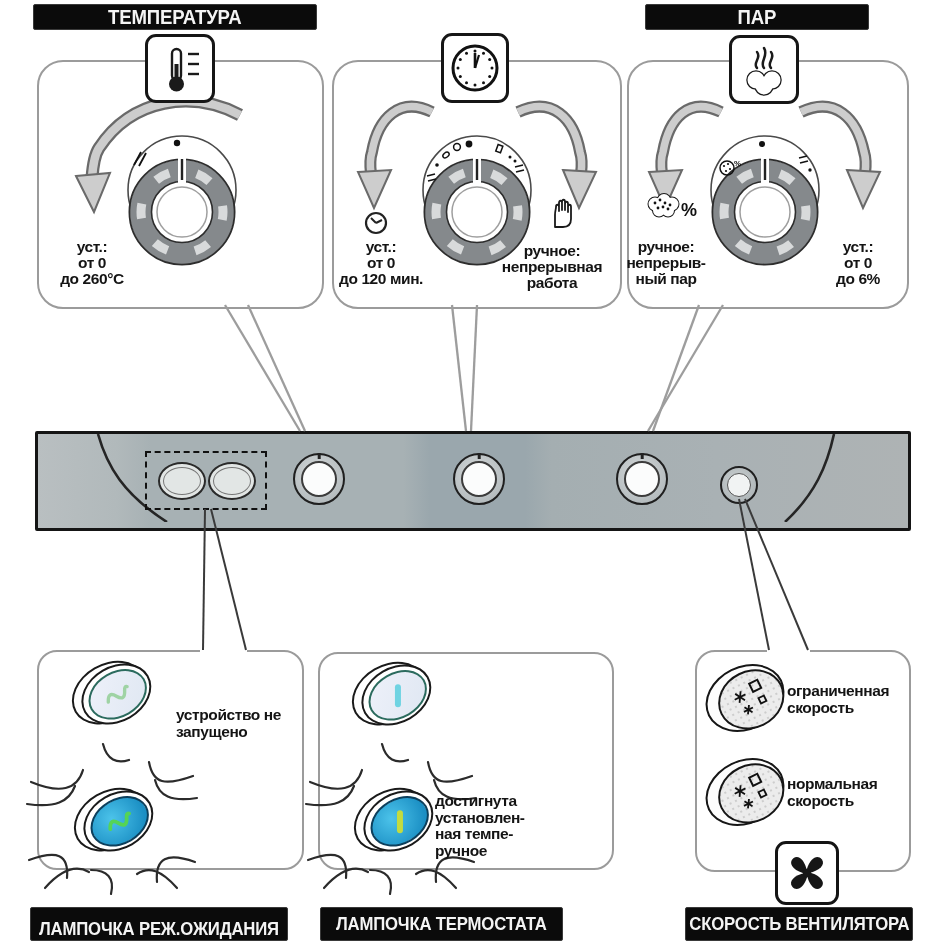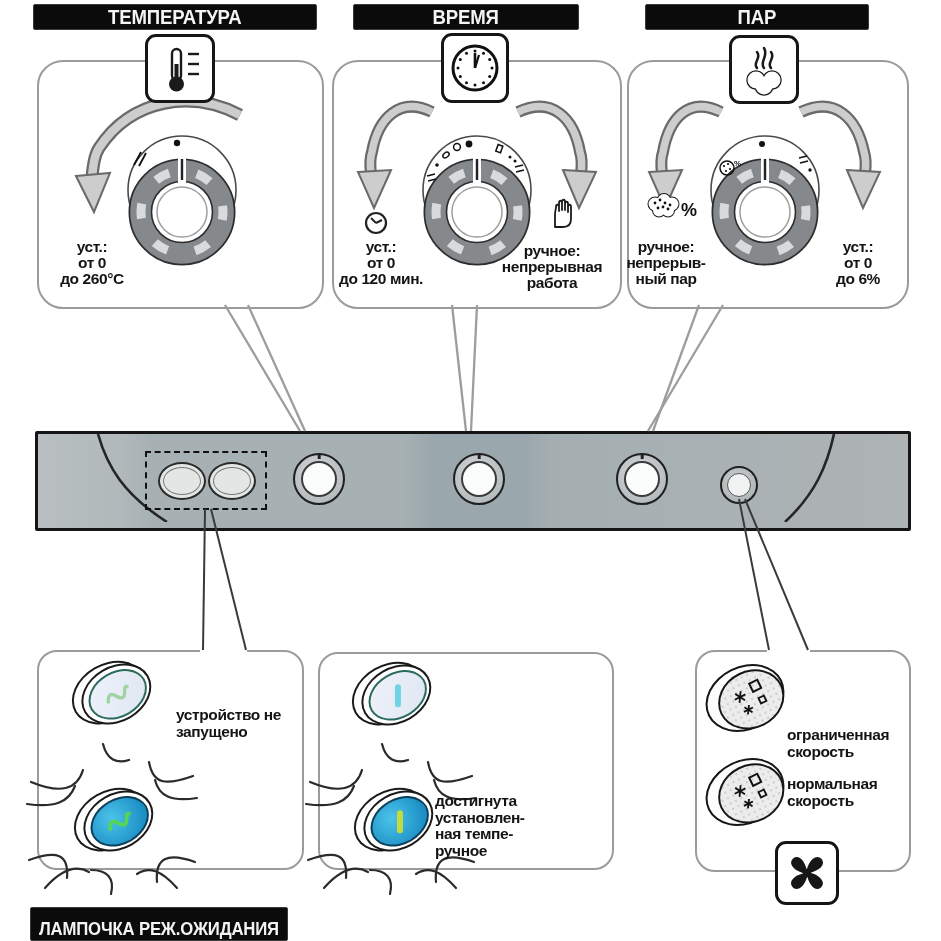--- a/index.html
+++ b/index.html
@@ -52,23 +52,20 @@
          display:flex;align-items:center;justify-content:center;z-index:4;}
 </style>
 </head>
 <body>
 
 <div id="canvas">
 
   <div class="bar hdr" style="left:33px;top:4px;width:282px;height:24px;align-items:flex-end;">
     <span>ТЕМПЕРАТУРА</span>
   </div>
-  <div class="bar hdr" style="left:353px;top:4px;width:224px;height:24px;">
-    <span>ВРЕМЯ</span>
-  </div>
   <div class="bar hdr" style="left:645px;top:4px;width:222px;height:24px;">
     <span>ПАР</span>
   </div>
 
   <div class="box" style="left:37px;top:60px;width:283px;height:245px;">
     <svg class="abs" style="left:-2.5px;top:-2.5px;" width="283" height="245" viewBox="0 0 283 245">
       <path d="M203,55 C155,30 95,38 62,88 C58,94 56,104 55,118" fill="none" stroke="#6a6a6a" stroke-width="13"></path>
       <path d="M203,55 C155,30 95,38 62,88 C58,94 56,104 55,118" fill="none" stroke="#cdcdcd" stroke-width="8.5"></path>
       <polygon points="39,116 73,113 57,152" fill="#cdcdcd" stroke="#6a6a6a" stroke-width="2"></polygon>
       <circle cx="145" cy="130" r="54" fill="#fff" stroke="#4a4a4a" stroke-width="1.6"></circle>
@@ -421,21 +418,21 @@
           <rect x="29" y="22" width="6" height="6" stroke-width="1.8"></rect>
           <g stroke-width="1.8">
             <line x1="10" y1="28" x2="20" y2="28"></line>
               <line x1="12.5" y1="24" x2="17.5" y2="32"></line>
               <line x1="17.5" y1="24" x2="12.5" y2="32"></line>
           </g>
         </g>
       </svg>
     </div>
   </div>
-  <div class="dsc" style="left:787px;top:683px;width:118px;margin-top:44px;">
+  <div class="dsc" style="left:787px;top:683px;width:118px;">
     <div>ограниченная</div>
     <div>скорость</div>
   </div>
   <div class="dsc" style="left:787px;top:776px;width:118px;">
     <div>нормальная</div>
     <div>скорость</div>
   </div>
   <div class="fansq" style="left:775px;top:841px;width:58px;height:58px;">
     <svg width="42" height="42" viewBox="0 0 40 40">
       <g fill="#161616">
@@ -444,14 +441,20 @@
         <path d="M20,18 C18,8 12,2 7,6 C2,10 6,17 16,20 Z" transform="rotate(180 20 20)"></path>
         <path d="M20,18 C18,8 12,2 7,6 C2,10 6,17 16,20 Z" transform="rotate(270 20 20)"></path>
         <circle cx="20" cy="20" r="4"></circle>
       </g>
     </svg>
   </div>
 
   <div class="bar ftr" style="left:30px;top:907px;width:256px;height:32px;align-items:flex-end;">
     <span>ЛАМПОЧКА РЕЖ.ОЖИДАНИЯ</span>
   </div>
+  <div class="bar ftr" style="left:320px;top:907px;width:241px;height:32px;">
+    <span>ЛАМПОЧКА ТЕРМОСТАТА</span>
+  </div>
+  <div class="bar ftr" style="left:685px;top:907px;width:226px;height:32px;">
+    <span>СКОРОСТЬ ВЕНТИЛЯТОРА</span>
+  </div>
 
 </div>
 
 </body></html>

